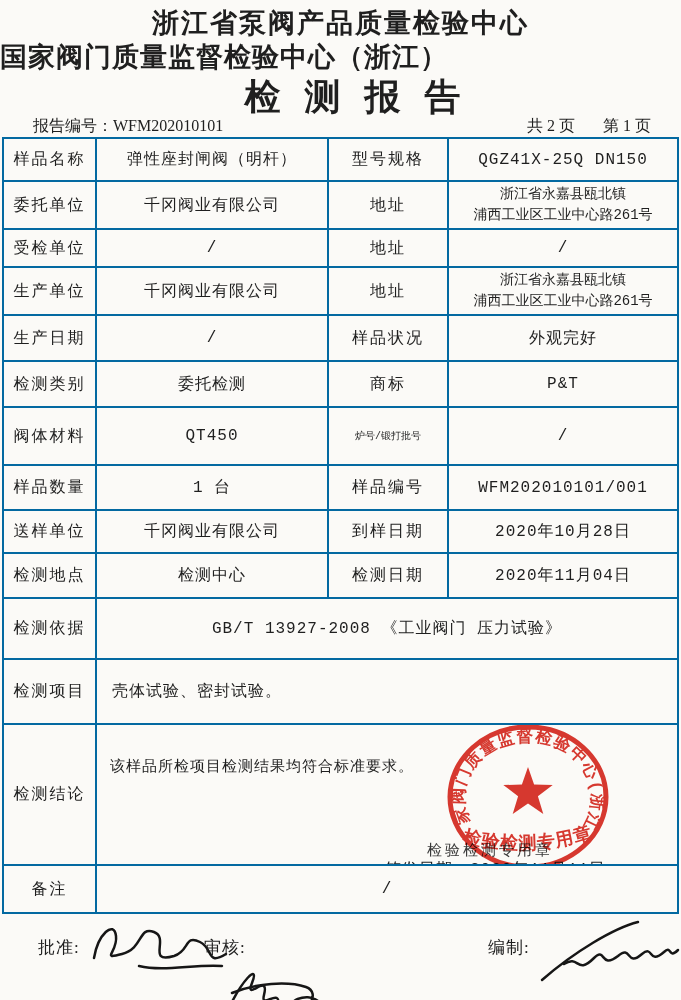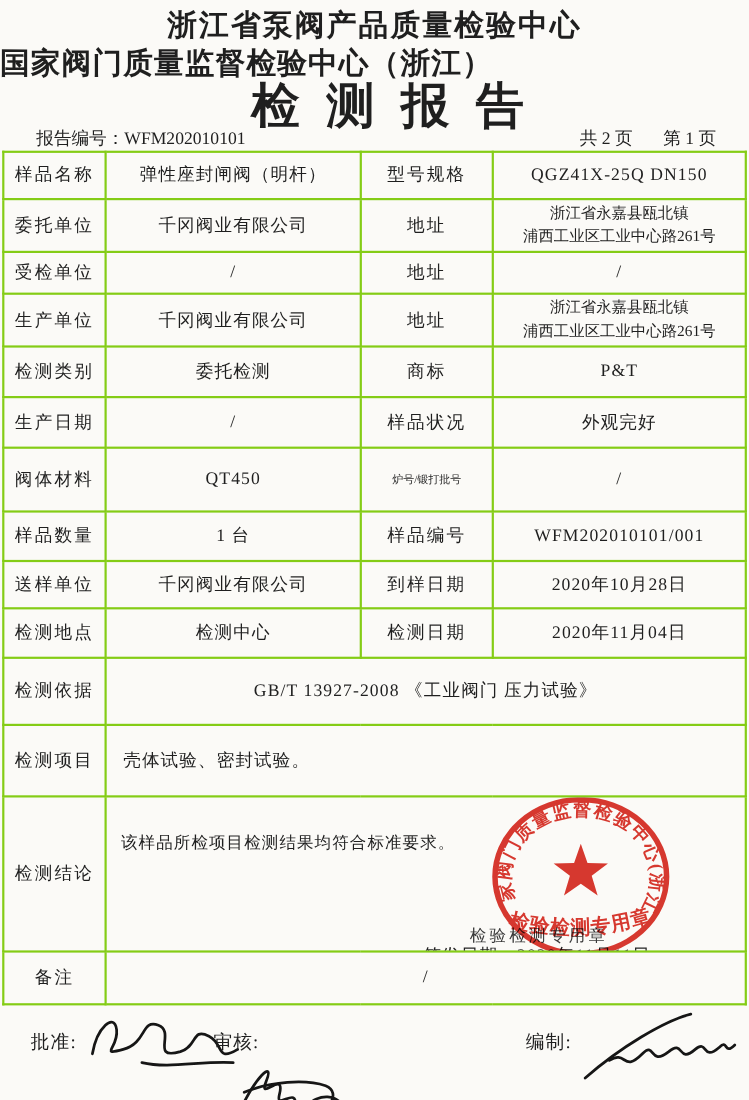--- a/index.html
+++ b/index.html
@@ -6,40 +6,40 @@
   body {
     width:681px; height:1000px;
     background:#fbfaf7;
     font-family:"Liberation Serif","DejaVu Serif",serif;
     color:#1f1f1f;
     position:relative;
     overflow:hidden;
   }
   .hdr-line1 { text-align:center; font-weight:bold; font-size:27px; letter-spacing:2px; padding-top:6px; line-height:34px; }
   .hdr-line2 { text-align:left; font-weight:bold; font-size:27px; letter-spacing:1px; line-height:34px; }
-  .report-title { text-align:center; font-weight:bold; font-size:44px; letter-spacing:24px; padding-left:24px; margin-top:4px; line-height:38px;margin-left:24px; }
+  .report-title { text-align:center; font-weight:bold; font-size:36px; letter-spacing:24px; padding-left:24px; margin-top:4px; line-height:38px;margin-left:24px; }
   .meta-row { display:flex; justify-content:space-between; align-items:flex-end; font-size:16px; padding:0 30px 0 33px; height:21px; }
   .pages-right span { margin-left:28px; }
 
   table.report { border-collapse:collapse; margin:0 auto; width:675px; table-layout:fixed; }
-  td { border:2px solid #84cc16; text-align:center; vertical-align:middle; font-size:16px; padding:2px 4px; letter-spacing:1px; overflow:hidden; }
+  td { border:2px solid #0369a1; text-align:center; vertical-align:middle; font-size:16px; padding:2px 4px; letter-spacing:1px; overflow:hidden;font-family:Liberation Mono, monospace; }
   td.lbl { letter-spacing:2px; }
   td.addr { font-size:14px; white-space:pre-line; line-height:1.5; letter-spacing:0; }
   td.narrow-lbl { letter-spacing:0; font-size:10px; }
   td.left-val { text-align:left; padding-left:15px; }
 
   .concl-cell { padding:0; }
   .concl-wrap { position:relative; height:108px; text-align:center; }
   .concl-text { position:absolute; left:13px; top:16px; font-size:15px; letter-spacing:1px; }
   .stamp-caption { position:absolute; left:330px; top:100px; font-size:15px; letter-spacing:3px; color:#3a3a3a; white-space:nowrap; }
   .issue-date { position:absolute; left:288px; top:118px; font-size:16px; white-space:nowrap; }
   .seal-svg { position:absolute; left:347px; top:-20px; mix-blend-mode:multiply; opacity:.92; }
 
   .footer { position:relative; height:66px; }
-  .sign-group { position:absolute; display:flex; align-items:flex-start; font-size:17px; }
+  .sign-group { position:absolute; display:flex; align-items:flex-start; font-size:17px;margin-left:10px; }
   .sign-group .s-label { margin-top:22px; letter-spacing:1px; white-space:nowrap; }
   .sig { margin-left:4px; }
   #group-approve { left:28px; top:0; }
   #group-review  { left:194px; top:0;flex-direction:column; }
   #group-compile { left:478px; top:0; }
   .sig path { stroke:#161616; stroke-width:2.5; fill:none; stroke-linecap:round; stroke-linejoin:round; }
 </style>
 </head>
 <body>
 
@@ -81,30 +81,30 @@
     <td>/</td>
   </tr>
   <tr style="height:48px">
     <td class="lbl">生产单位</td>
     <td>千冈阀业有限公司</td>
     <td class="lbl">地址</td>
     <td class="addr">浙江省永嘉县瓯北镇
 浦西工业区工业中心路261号</td>
   </tr>
   <tr style="height:46px">
+    <td class="lbl">生产日期</td>
+    <td>/</td>
+    <td class="lbl">样品状况</td>
+    <td>外观完好</td>
+  </tr>
+  <tr style="height:46px">
     <td class="lbl">检测类别</td>
     <td>委托检测</td>
     <td class="lbl">商标</td>
     <td>P&amp;T</td>
-  </tr>
-  <tr style="height:46px">
-    <td class="lbl">生产日期</td>
-    <td>/</td>
-    <td class="lbl">样品状况</td>
-    <td>外观完好</td>
   </tr>
   <tr style="height:58px">
     <td class="lbl">阀体材料</td>
     <td>QT450</td>
     <td class="narrow-lbl">炉号/锻打批号</td>
     <td>/</td>
   </tr>
   <tr style="height:45px">
     <td class="lbl">样品数量</td>
     <td>1 台</td>

